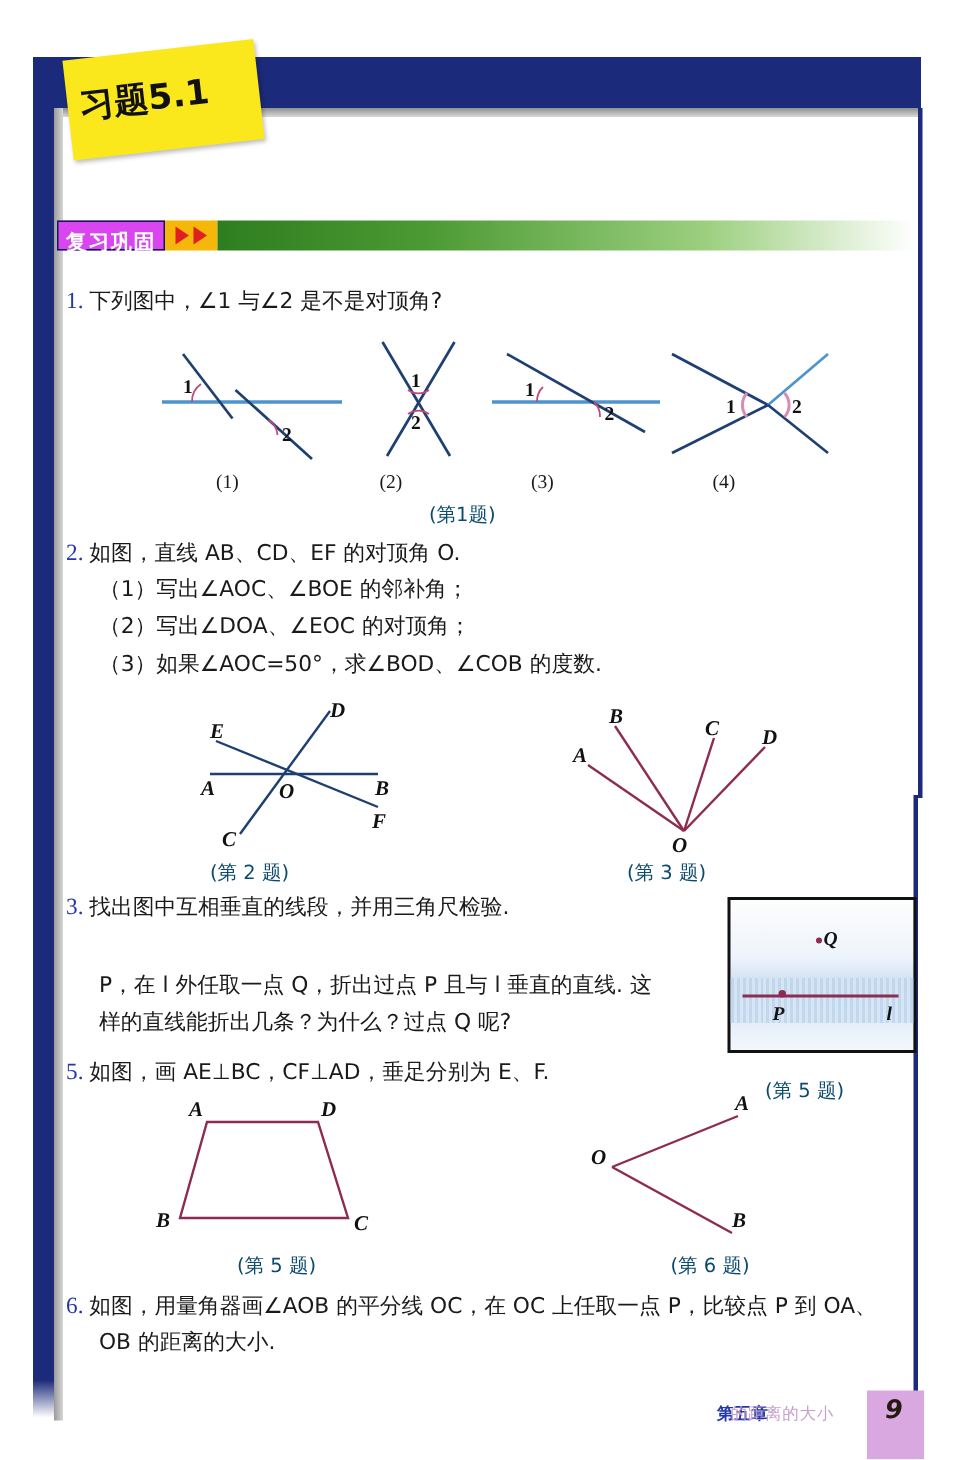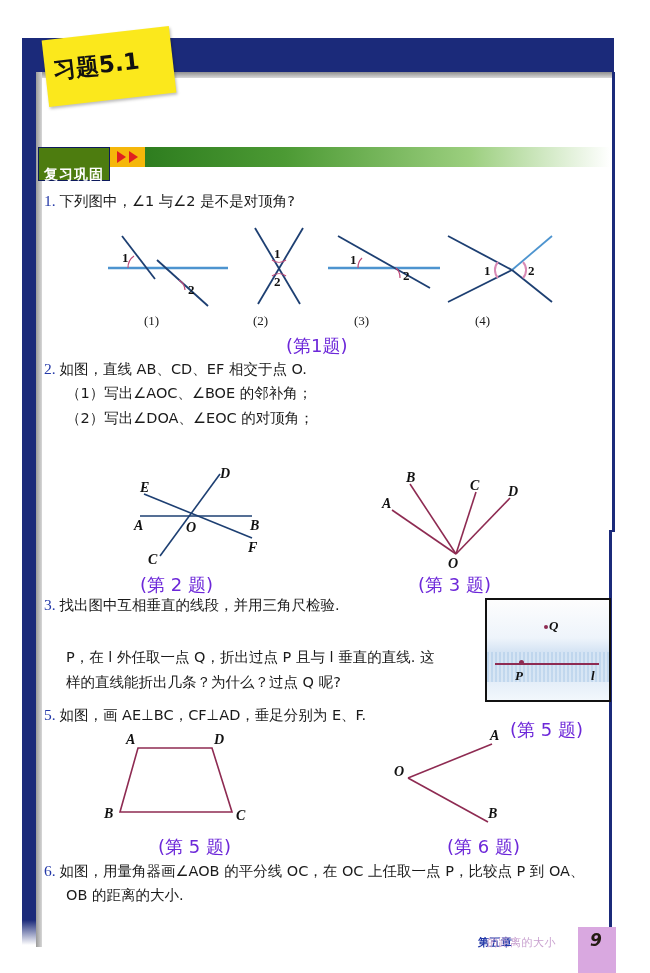--- a/index.html
+++ b/index.html
@@ -84,27 +84,27 @@
 
   
   .sec-banner {
     position: absolute;
     left: 38px; top: 147px;
     width: 572px; height: 20px;
     display: flex;
     align-items: stretch;
   }
   .sec-label {
-    background: #4d7c0f;
+    background: #d946ef;
     color: #ffffff;
     font-family: "DejaVu Sans", sans-serif;
     font-weight: bold;
     font-size: 14px;
     line-height: 20px;
-    padding: 16px 5px;
+    padding: 4px 5px;
     letter-spacing: 1px;
     border: 1px solid #0d1a5c;
     box-sizing: border-box;
   }
   .sec-arrows {
     background: #f5b70a;
     display: flex;
     align-items: center;
     gap: 3px;
     padding: 0 7px;
@@ -129,22 +129,22 @@
   }
   .qnum {
     color: #2338a8;
     font-family: "Liberation Serif", serif;
     font-weight: normal;
   }
   .cn { font-family: "DejaVu Sans", sans-serif; font-size: 14.5px; }
   .caption {
     position: absolute;
     font-family: "DejaVu Sans", sans-serif;
-    font-size: 18px;
-    color: #6d28d9;
+    font-size: 13px;
+    color: #0c4a6e;
     white-space: nowrap;
   }
   .fignum {
     position: absolute;
     font-family: "Liberation Serif", serif;
     font-size: 13px;
     color: #1a1a1a;
   }
 
   
@@ -316,24 +316,25 @@
   </svg>
 
   <div class="fignum" style="left:144px; top:313px;">(1)</div>
   <div class="fignum" style="left:253px; top:313px;">(2)</div>
   <div class="fignum" style="left:354px; top:313px;">(3)</div>
   <div class="fignum" style="left:475px; top:313px;">(4)</div>
   <div class="caption" style="left:286px; top:334px;">(第1题)</div>
 
   <div class="q" style="left:44px; top:356px; width:540px;">
     <span class="qnum">2.</span>
-    <span class="cn">如图，直线 AB、CD、EF 相交于点 O.</span>
+    <span class="cn">如图，直线 AB、CD、EF 的对顶角 O.</span>
   </div>
   <div class="q cn" style="left:66px; top:381px;">（1）写出∠AOC、∠BOE 的邻补角；</div>
   <div class="q cn" style="left:66px; top:406px;">（2）写出∠DOA、∠EOC 的对顶角；</div>
+  <div class="q cn" style="left:66px; top:431px;">（3）如果∠AOC=50°，求∠BOD、∠COB 的度数.</div>
 
   <svg class="fig" style="left:120px; top:466px;" width="150" height="100" viewBox="0 0 150 100">
     <line x1="20" y1="50" x2="132" y2="50" stroke="#1d3f72" stroke-width="1.6"></line>
     <line x1="24" y1="28" x2="132" y2="72" stroke="#1d3f72" stroke-width="1.6"></line>
     <line x1="40" y1="90" x2="100" y2="8" stroke="#1d3f72" stroke-width="1.6"></line>
     <text x="20" y="26" font-size="14">E</text>
     <text x="100" y="12" font-size="14">D</text>
     <text x="14" y="64" font-size="14">A</text>
     <text x="66" y="66" font-size="14">O</text>
     <text x="130" y="64" font-size="14">B</text>

